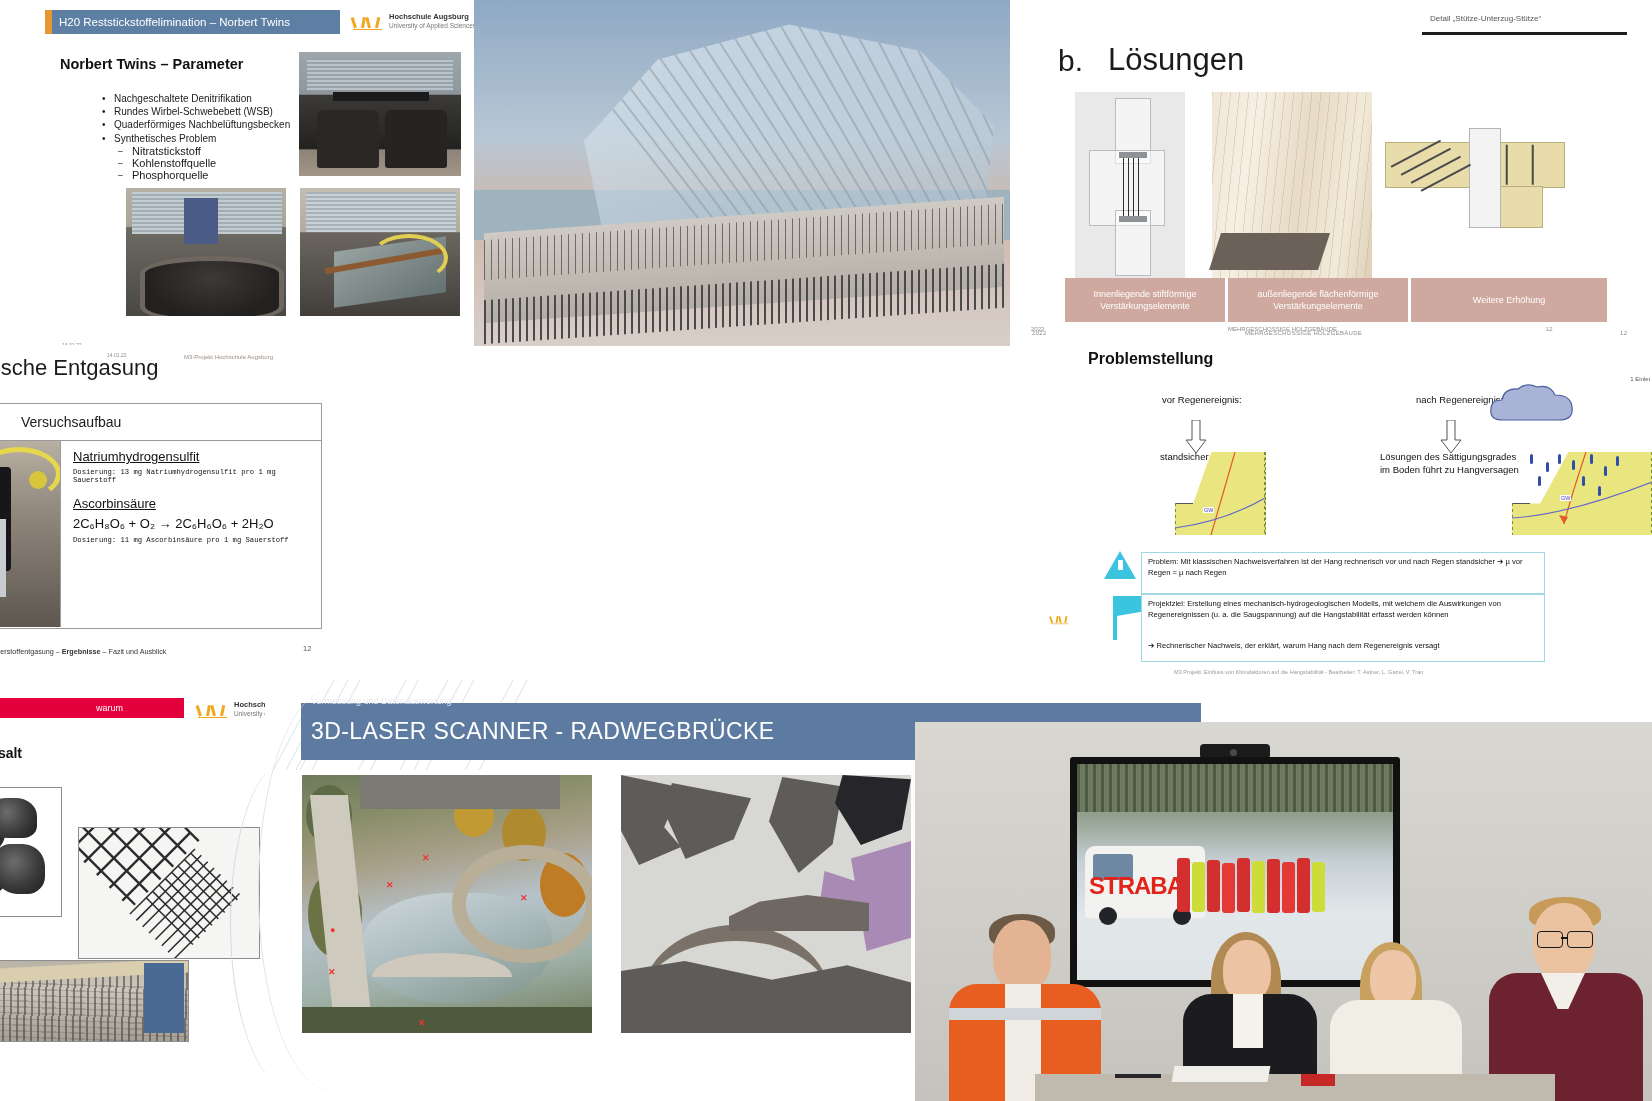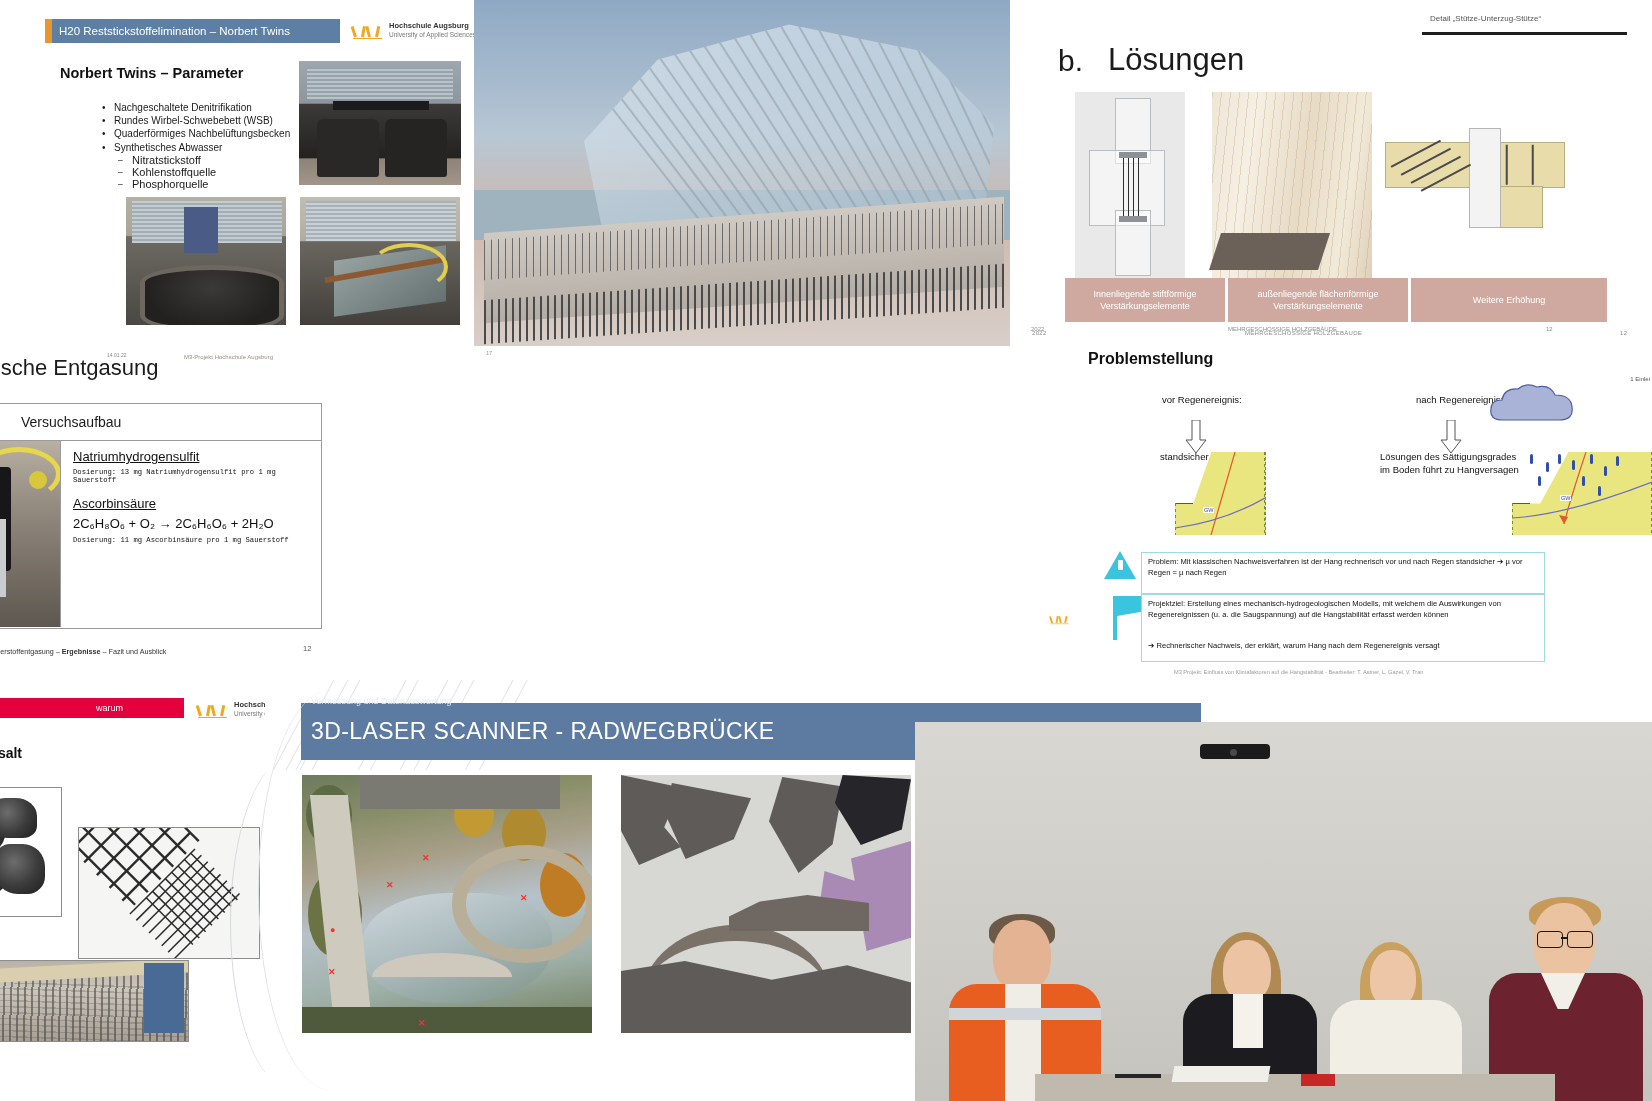--- a/index.html
+++ b/index.html
@@ -1,21 +1,21 @@
 <!DOCTYPE html>
 <html><head>
 <meta charset="utf-8">
 <title>Presentation Collage</title>
 <style>
   html,body{margin:0;padding:0;background:#ffffff;}
   body{width:1652px;height:1101px;position:relative;overflow:hidden;
        font-family:"Liberation Sans", sans-serif;color:#222;}
   .panel{position:absolute;overflow:hidden;background:#fff;}
   
-  #slide-h20{left:0;top:9px;width:500px;height:358px;background:#fff;}
+  #slide-h20{left:0;top:0;width:500px;height:358px;background:#fff;}
   .h20-titlebar{position:absolute;left:45px;top:10px;width:295px;height:24px;
      background:#5c7fa3;display:flex;align-items:center;}
   .h20-titlebar .accent{width:7px;height:24px;background:#e8962f;}
   .h20-titlebar .txt{color:#fff;font-size:11.5px;margin-left:7px;white-space:nowrap;}
   .hsa-logo{display:flex;align-items:center;gap:5px;}
   .hsa-mark{width:32px;height:18px;position:relative;flex:0 0 auto;}
   .hsa-mark i{position:absolute;bottom:2px;width:3px;height:11px;background:#f0a81e;
      transform-origin:bottom center;display:block;}
   .hsa-mark i:nth-child(1){left:2px;transform:rotate(-18deg);}
   .hsa-mark i:nth-child(2){left:9px;transform:rotate(10deg);}
@@ -203,21 +203,21 @@
     <div class="hsa-text">
       <b>Hochschule Augsburg</b>
       <span>University of Applied Sciences</span>
     </div>
   </div>
   <div class="h20-head">Norbert Twins – Parameter</div>
   <ul class="h20-list">
     <li>Nachgeschaltete Denitrifikation</li>
     <li>Rundes Wirbel-Schwebebett (WSB)</li>
     <li>Quaderförmiges Nachbelüftungsbecken</li>
-    <li>Synthetisches Abwasser</li>
+    <li>Synthetisches Problem</li>
     <ul>
       <li>Nitratstickstoff</li>
       <li>Kohlenstoffquelle</li>
       <li>Phosphorquelle</li>
     </ul>
   </ul>
   <div class="ph lab1">
     <div class="win"></div>
     <div class="bar"></div>
     <div class="d1"></div>
@@ -581,20 +581,43 @@
   <div class="purple" style="left:230px;top:66px;width:60px;height:110px;clip-path:polygon(0 16%,100% 0,100% 88%,26% 100%)"></div>
   <div class="purple" style="left:198px;top:96px;width:46px;height:60px;clip-path:polygon(12% 0,100% 22%,74% 100%,0 62%)"></div>
   <div class="arch"></div>
   <div class="blob" style="left:0;top:186px;width:290px;height:72px;clip-path:polygon(0 14%,22% 0,52% 26%,78% 6%,100% 30%,100% 100%,0 100%)"></div>
   <div class="blob" style="left:108px;top:120px;width:140px;height:36px;background:#6f6862;clip-path:polygon(0 60%,22% 18%,56% 0,100% 22%,100% 100%,0 100%)"></div>
 </div>
 
 <div class="panel" id="videocall">
   <div class="vc-wall"></div>
   <div class="vc-cam"></div>
+  <div class="vc-tv">
+    <div class="vc-tvscreen">
+      <div style="position:absolute;left:0;top:0;width:100%;height:48px;background:repeating-linear-gradient(90deg,#4e5a46 0 3px,#6d7a5e 3px 8px);"></div>
+      <div class="vc-van">
+        <div class="wd"></div>
+        <div class="wheel" style="left:14px"></div>
+        <div class="wheel" style="left:88px"></div>
+      </div>
+      <div class="vc-strabag">STRABA</div>
+      <div>
+        <span class="crewp" style="left:100px;top:94px;height:54px;background:#d32f2f;"></span>
+        <span class="crewp" style="left:115px;top:98px;height:50px;background:#cddc39;"></span>
+        <span class="crewp" style="left:130px;top:96px;height:52px;background:#d32f2f;"></span>
+        <span class="crewp" style="left:145px;top:99px;height:50px;background:#e53935;"></span>
+        <span class="crewp" style="left:160px;top:94px;height:54px;background:#d32f2f;"></span>
+        <span class="crewp" style="left:175px;top:97px;height:52px;background:#cddc39;"></span>
+        <span class="crewp" style="left:190px;top:95px;height:54px;background:#d32f2f;"></span>
+        <span class="crewp" style="left:205px;top:98px;height:51px;background:#e53935;"></span>
+        <span class="crewp" style="left:220px;top:94px;height:55px;background:#d32f2f;"></span>
+        <span class="crewp" style="left:235px;top:98px;height:50px;background:#cddc39;"></span>
+      </div>
+    </div>
+  </div>
 
   <div class="person" style="left:30px;top:190px;width:160px;height:190px;">
     <div class="hair" style="left:44px;top:2px;width:66px;height:34px;background:#6d5a46;"></div>
     <div class="head" style="left:48px;top:8px;width:58px;height:72px;background:#e3b393;"></div>
     <div class="body" style="left:4px;top:72px;width:152px;height:120px;background:#e85d20;"></div>
     <div style="position:absolute;left:60px;top:72px;width:36px;height:120px;background:#f0ece6;"></div>
     <div style="position:absolute;left:4px;top:96px;width:152px;height:12px;background:#cfd5d8;"></div>
   </div>
 
   <div class="person" style="left:260px;top:210px;width:150px;height:170px;">

